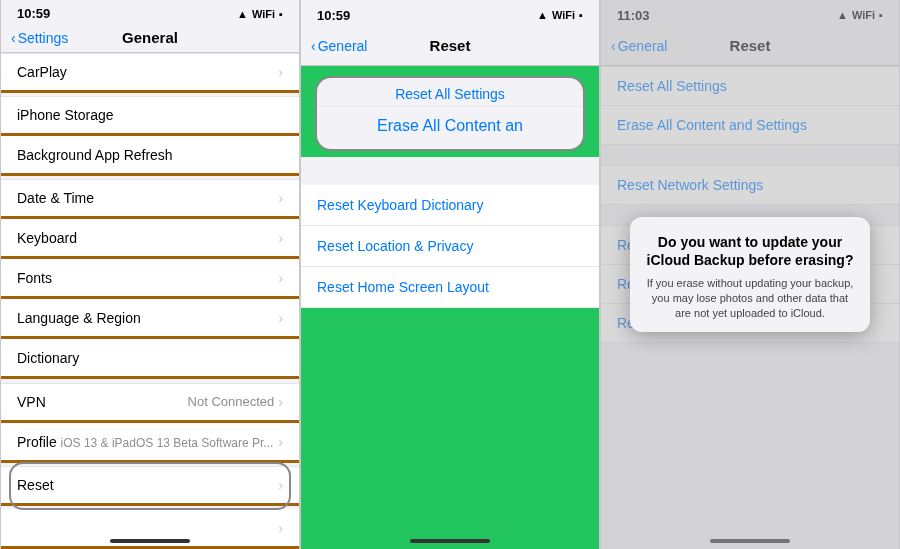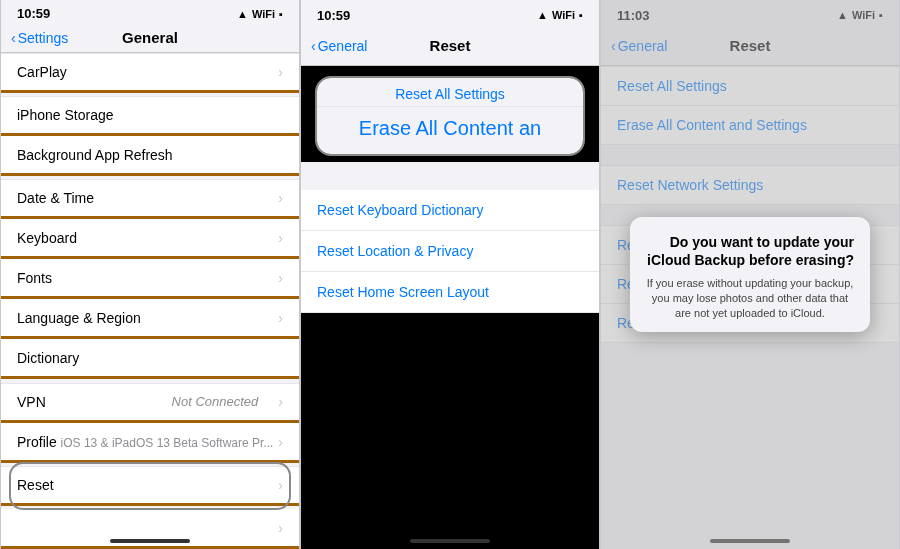--- a/index.html
+++ b/index.html
@@ -9,21 +9,21 @@
       background: #d1d1d6;
       display: flex;
       flex-direction: row;
       font-family: -apple-system, 'Helvetica Neue', Arial, sans-serif;
       overflow: hidden;
     }
 
     
     .phone-panel {
       flex: 1;
-      background: #000000;
+      background: #22c55e;
       display: flex;
       flex-direction: column;
       position: relative;
       border-left: 1px solid #c8c8cc;
       border-right: 1px solid #c8c8cc;
       overflow: hidden;
     }
 
     
     .status-bar {
@@ -179,21 +179,20 @@
       padding: 16px 16px 10px;
       text-align: center;
     }
 
     .modal-title {
       font-size: 14px;
       font-weight: 700;
       color: #000;
       margin-bottom: 6px;
       line-height: 1.3;
-      text-align: right;
     }
 
     .modal-body {
       font-size: 11px;
       color: #444;
       line-height: 1.4;
     }
 
     .modal-erase-now {
       margin: 10px 14px 12px;
@@ -269,21 +268,21 @@
     <div class="list-item">
       <span>Dictionary</span>
     </div>
   </div>
 
   <div class="section-gap"></div>
 
   <div class="list-section">
     <div class="list-item">
       <span>VPN</span>
-      <div style="display:flex;align-items:center;gap:16px;font-style:italic;">
+      <div style="display:flex;align-items:center;gap:0;">
         <span class="value">Not Connected</span>
         <span class="chevron">›</span>
       </div>
     </div>
     <div class="list-item">
       <span>Profile  <span style="color:#8e8e93;font-size:12px;margin-top:16px;">iOS 13 &amp; iPadOS 13 Beta Software Pr...</span></span>
       <span class="chevron">›</span>
     </div>
   </div>
 
@@ -322,21 +321,21 @@
     <div class="nav-back">
       <span>‹</span>
       <span>General</span>
     </div>
     <span class="nav-title">Reset</span>
   </div>
 
   <div style="position:relative;margin:10px 14px 6px;border:2px solid #888;border-radius:16px;overflow:hidden;">
     <div style="background:#f2f2f7;padding:4px 0 4px;text-align:center;">
       <div style="color:#007aff;font-size:14px;padding:4px 10px;border-bottom:1px solid #e5e5ea;">Reset All Settings</div>
-      <div style="color:#007aff;font-size:20px;padding:10px 10px;">Erase All Content an</div>
+      <div style="color:#007aff;font-size:16px;padding:10px 10px;">Erase All Content an</div>
     </div>
   </div>
 
   <div class="reset-section-gap"></div>
 
   <div>
     <div class="reset-link">Reset Keyboard Dictionary</div>
     <div class="reset-link">Reset Location &amp; Privacy</div>
     <div class="reset-link">Reset Home Screen Layout</div>
   </div>

